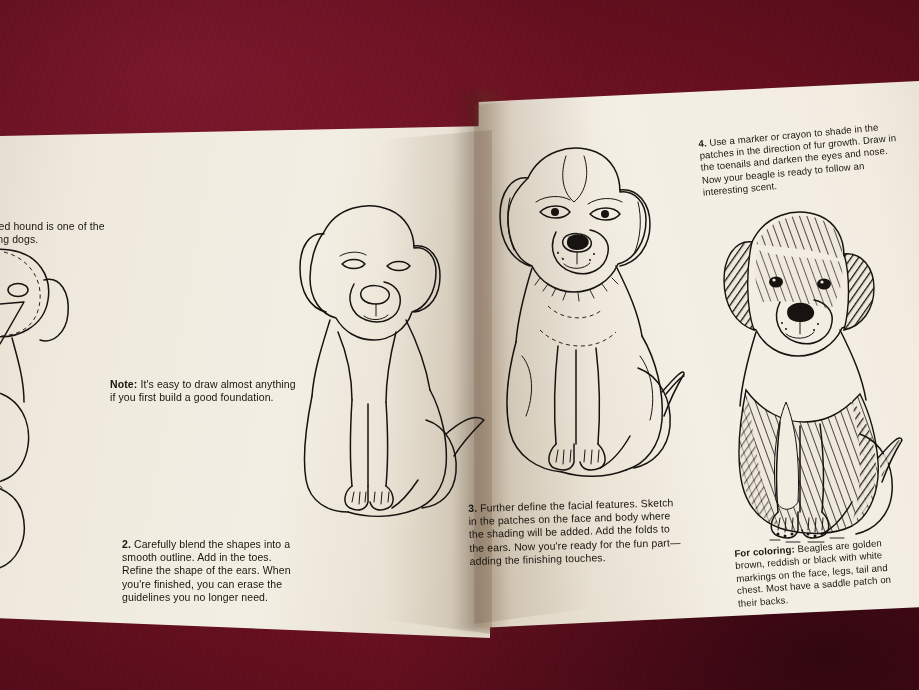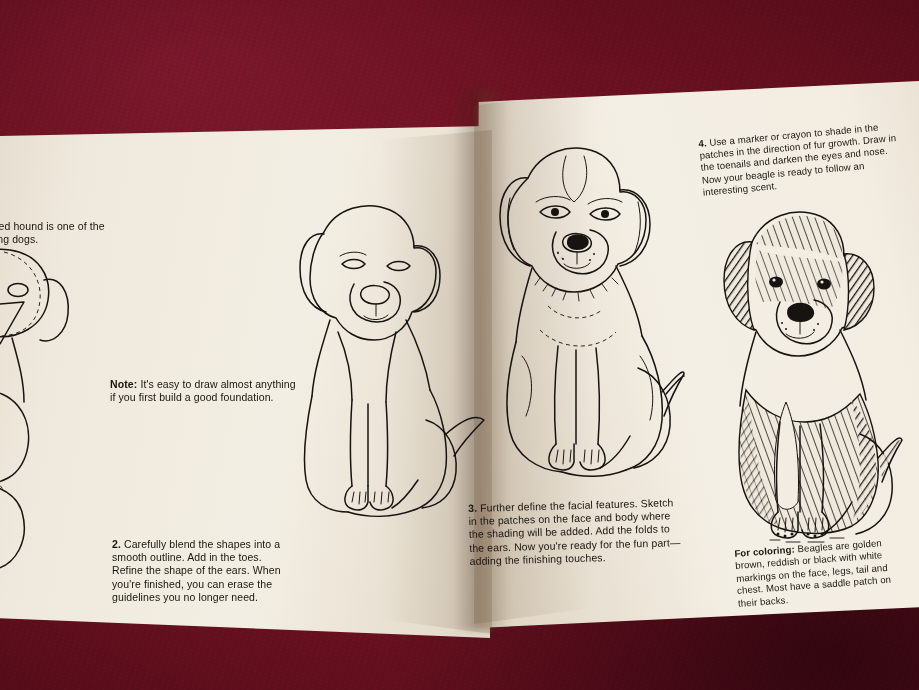--- a/index.html
+++ b/index.html
@@ -76,21 +76,21 @@
 
   
   #hdr-partial{
     position:absolute;left:-6px;top:128px;width:60px;height:34px;
     font-size:30px;font-weight:bold;color:#17130e;overflow:hidden;
     font-family:"Liberation Serif", serif;
   }
   #intro{ left:-8px; top:170px; width:150px; }
   #step1{ left:112px; top:238px; width:180px; }
   #note1{ left:104px; top:328px; width:190px;margin-left:24px; }
-  #step2{ left:130px; top:488px; width:180px; }
+  #step2{ left:140px; top:488px; width:180px; }
 
   
   #step4{
     left:716px;top:88px;width:205px;
     transform:rotate(-5.2deg);transform-origin:left top;
     font-size:9.6px;line-height:12.2px;
   }
   #step3{
     left:486px;top:452px;width:215px;
     transform:rotate(-1.6deg);transform-origin:left top;

